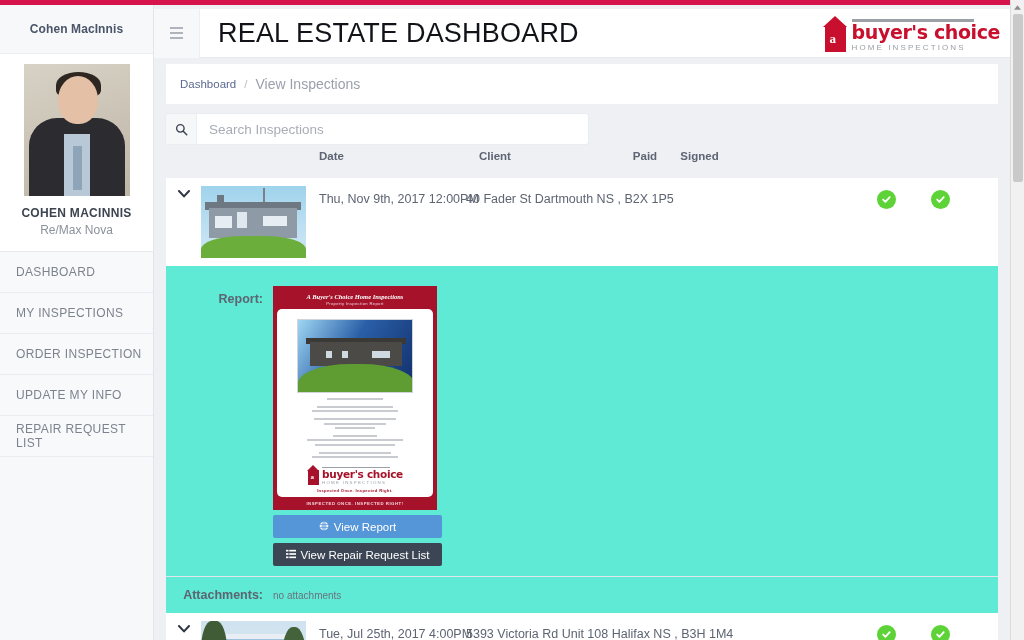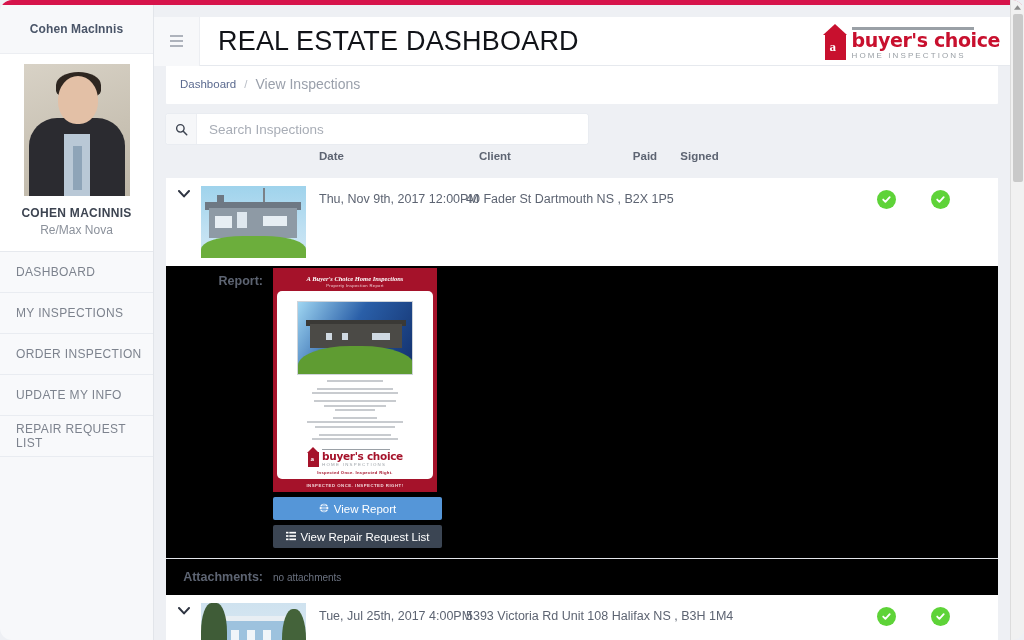--- a/index.html
+++ b/index.html
@@ -10,21 +10,20 @@
     overflow: hidden;
     font-family: "Liberation Sans", sans-serif;
     background: #eef0f4;
   }
 
   #app {
     position: relative;
     width: 1024px;
     height: 640px;
     overflow: hidden;
-    border-radius: 12px;
   }
 
   
   .top-strip {
     position: absolute;
     top: 0; left: 0;
     width: 1024px;
     height: 5px;
     background: #d6144b;
     z-index: 30;
@@ -127,21 +126,21 @@
     color: #7d838e;
     letter-spacing: .35px;
     background: #f8f9fb;
     border-bottom: 1px solid #e9ecf1;
     cursor: pointer;
   }
 
   
   .header {
     position: absolute;
-    top: 17px; left: 154px;
+    top: 9px; left: 154px;
     width: 870px;
     height: 49px;
     background: #ffffff;
     display: flex;
     align-items: center;
     z-index: 15;
     border-bottom: 1px solid #e6e9ee;
   }
   .hamburger {
     width: 46px;
@@ -332,22 +331,22 @@
 
   .chk {
     width: 19px; height: 19px; border-radius: 50%;
     background: #5ed338;
     display: flex; align-items: center; justify-content: center;
   }
   .chk svg { display: block; }
 
   
   .detail {
-    background: #000000;
-    padding: 2px 0 0 0;
+    background: #5eead4;
+    padding: 20px 0 0 0;
   }
   .detail-row {
     display: flex;
     align-items: flex-start;
   }
   .detail-label {
     width: 107px;
     text-align: right;
     font-size: 12.5px;
     font-weight: bold;

